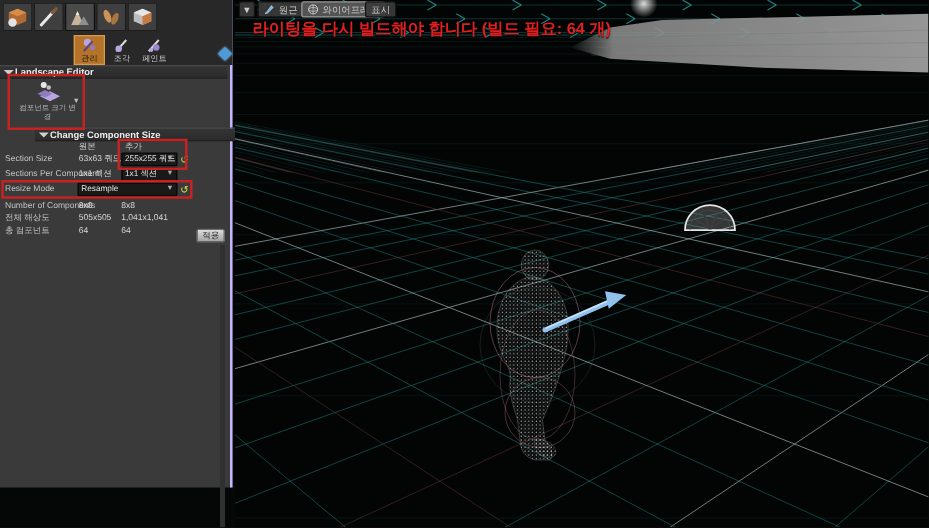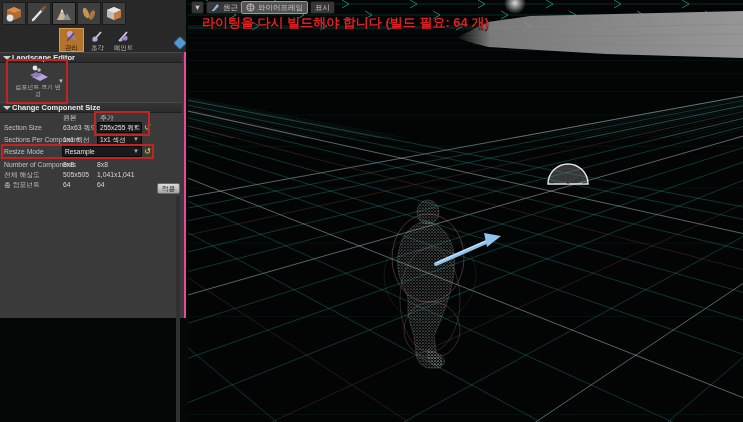--- a/index.html
+++ b/index.html
@@ -1,33 +1,33 @@
 <!DOCTYPE html>
 <html style="--arrow-blue: #8fc3ee; --capsule-pink: #c4808f;"><head>
 <meta charset="utf-8">
 <style>
   * { box-sizing: border-box; margin: 0; padding: 0; }
   html,body { width: 743px; height: 422px; }
   body { font-family: "Liberation Sans", sans-serif; background: #1a1a1a; }
   #app { position: relative; width: 743px; height: 422px; overflow: hidden; background: #050606; }
 
   
-  #left-panel { position: absolute; left: 0; top: 0; width: 186px; height: 318px; background: #3a3a3a; border-right: 2px solid #ec4899; }
+  #left-panel { position: absolute; left: 0; top: 0; width: 186px; height: 390px; background: #3a3a3a; border-right: 2px solid #c4b5fd; }
   #modes-strip { position: absolute; left: 0; top: 0; width: 186px; height: 52px; background: #282828; }
   .mode-btn { position: absolute; top: 2px; width: 24px; height: 23px; background: #3f3f3f; border: 1px solid #1c1c1c; display: flex; align-items: center; justify-content: center; }
   .mode-btn.active { background: #4a4a4a; border-color: #101010; }
   .submode-btn { position: absolute; top: 28px; width: 25px; height: 24px; display: flex; flex-direction: column; align-items: center; justify-content: center; gap: 1px; background: transparent; border: 1px solid transparent; }
   .submode-btn.selected { background: #b5732a; border-color: #d89a4d; }
   .submode-label { font-size: 6.5px; color: #c9c9c9; line-height: 7px; }
   .submode-btn.selected .submode-label { color: #141414; }
   #panel-gem { position: absolute; left: 176px; top: 39px; width: 8px; height: 8px; background: #4f9ad8; transform: rotate(45deg); box-shadow: 0 0 2px #7fc0f0; }
   .cat-header { position: absolute; left: 0; width: 182px; height: 11px; background: linear-gradient(#343434, #2b2b2b); border-top: 1px solid #474747; border-bottom: 1px solid #1f1f1f; color: #ececec; font-size: 7.5px; font-weight: bold; line-height: 10px; padding-left: 12px; }
   .cat-header .tri { position: absolute; left: 3px; top: 3px; width: 0; height: 0; border-left: 4px solid transparent; border-right: 4px solid transparent; border-top: 4px solid #cfcfcf; }
   #hdr-landscape { top: 52px; }
-  #hdr-ccs { top: 102px; }
+  #hdr-ccs { top: 102px; margin-left: 28px; }
 
   #tool-area { position: absolute; left: 0; top: 64px; width: 186px; height: 38px; }
   #tool-btn { position: absolute; left: 10px; top: 0px; width: 56px; height: 37px; display: flex; flex-direction: column; align-items: center; }
   #tool-caret { position: absolute; right: 2px; top: 14px; font-size: 6px; color: #bbb; }
   .tool-caption { font-size: 6px; color: #b9b9b9; line-height: 6.5px; text-align: center; }
 
   .red-box { position: absolute; border: 2px solid #c52222; pointer-events: none; }
   #redbox-tool { left: 6px; top: 59px; width: 62px; height: 45px; }
   #redbox-add { left: 94px; top: 111px; width: 56px; height: 25px; }
   #redbox-resize { left: 1px; top: 144px; width: 153px; height: 15px; }
@@ -42,21 +42,21 @@
   #panel-scroll { position: absolute; right: 4px; top: 196px; width: 4px; height: 226px; background: #303030; }
 
   
   #viewport { position: absolute; left: 188px; top: 0; width: 555px; height: 422px; background: #030404; overflow: hidden; }
   #wire-svg { position: absolute; left: 0; top: 0; }
   .vp-btn { position: absolute; top: 1px; height: 13px; background: rgba(58,58,58,.93); border: 1px solid #151515; border-radius: 2px; color: #c9c9c9; font-size: 7.5px; display: flex; align-items: center; gap: 3px; padding: 0 4px; }
   .vp-btn.selected { background: rgba(88,88,88,.95); border-color: #9a9a9a; }
   #vp-caret-btn { left: 3px; width: 13px; justify-content: center; }
   #vp-persp-btn { left: 18px; }
   #vp-wire-btn { left: 53px; }
-  #vp-show-btn { left: 122px; justify-content: center; }
+  #vp-show-btn { left: 104px; justify-content: center; }
   #vp-warning { position: absolute; left: 14px; top: 14px; font-size: 13px; font-weight: bold; color: #e02020; text-shadow: 0 1px 1px #000; white-space: nowrap; }
   #vp-hint { position: absolute; left: 72px; top: 23px; font-size: 7.5px; color: rgba(150,150,150,.75); white-space: nowrap; }
 
   .ring { fill: none; stroke: var(--capsule-pink, #c4808f); }
   .arrow-line { stroke: var(--arrow-blue, #8fc3ee); }
   .arrow-head { fill: var(--arrow-blue, #8fc3ee); }
 </style>
 </head>
 <body>
 

